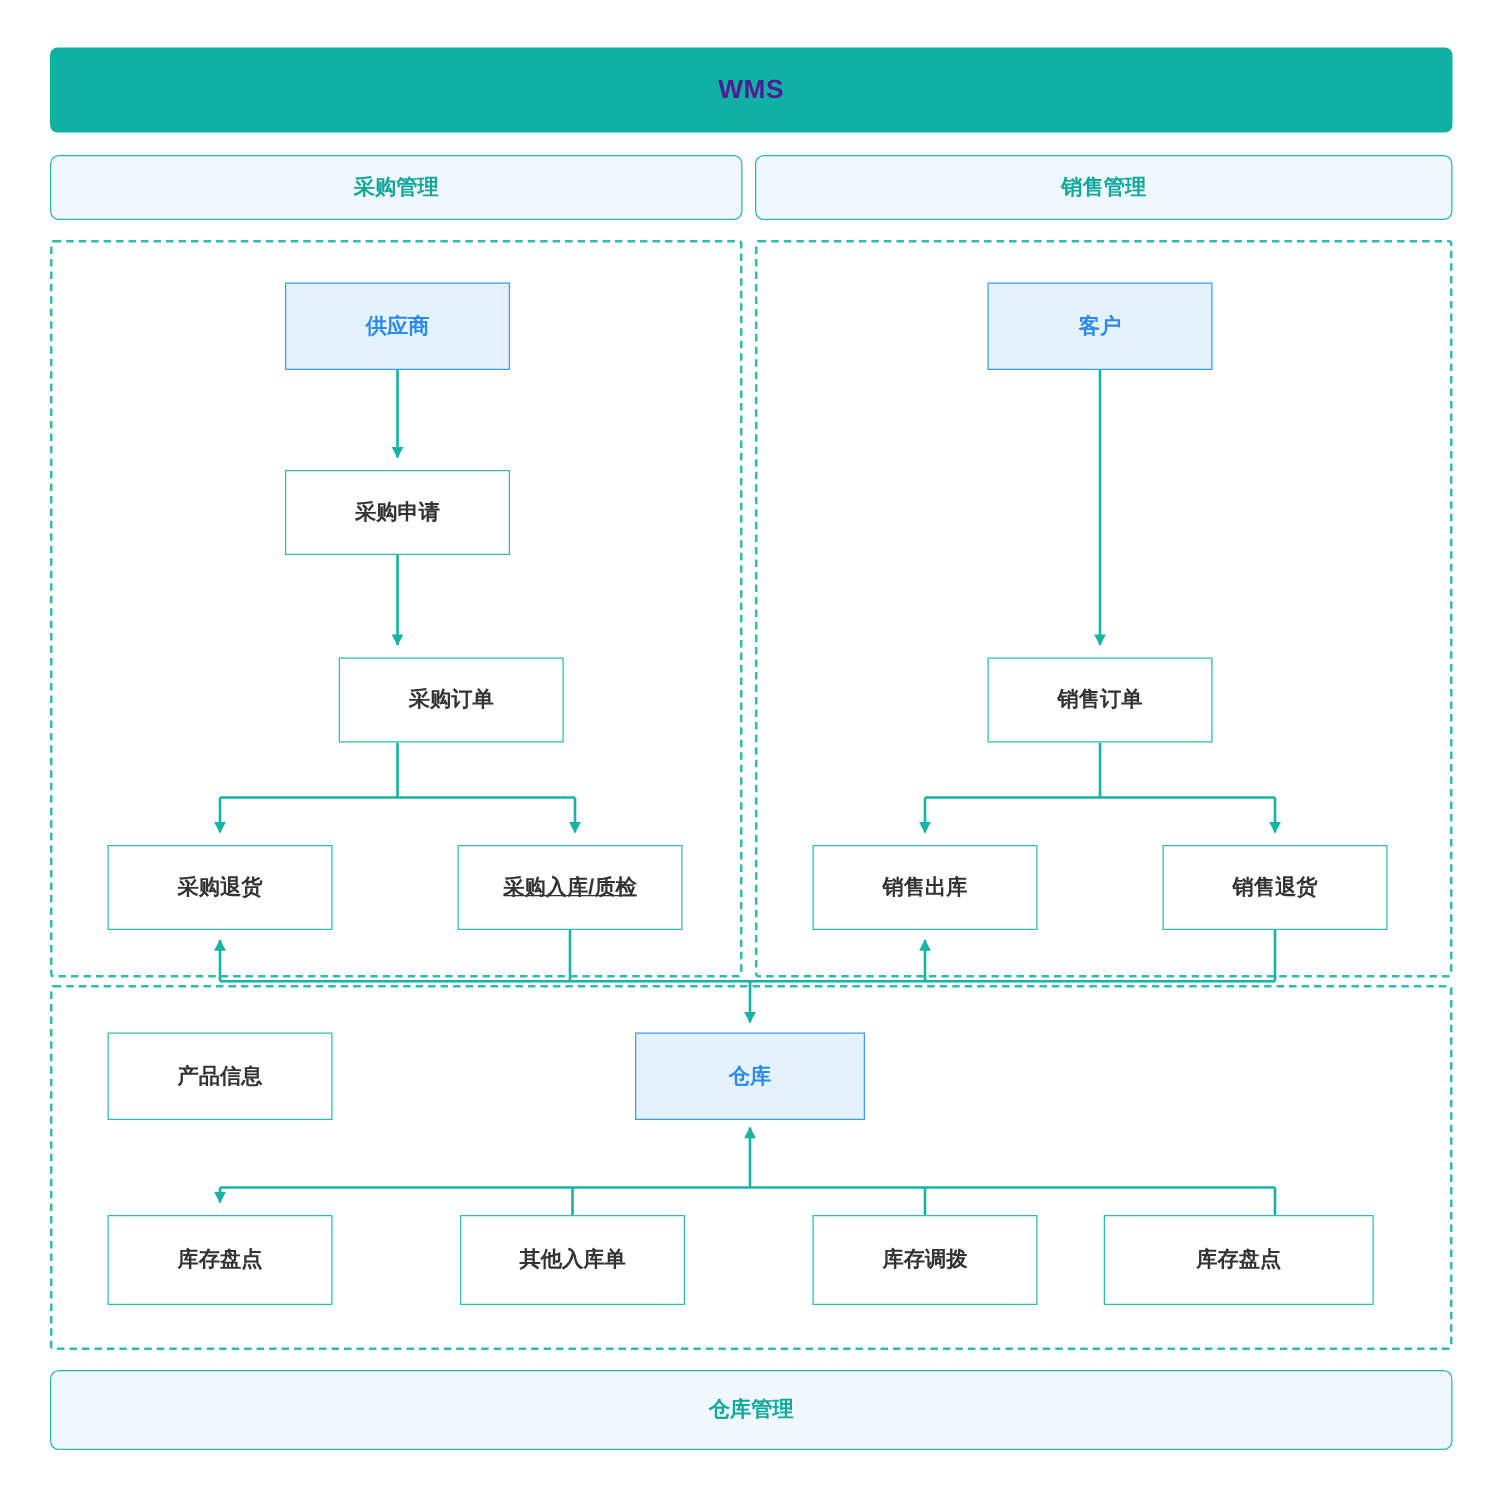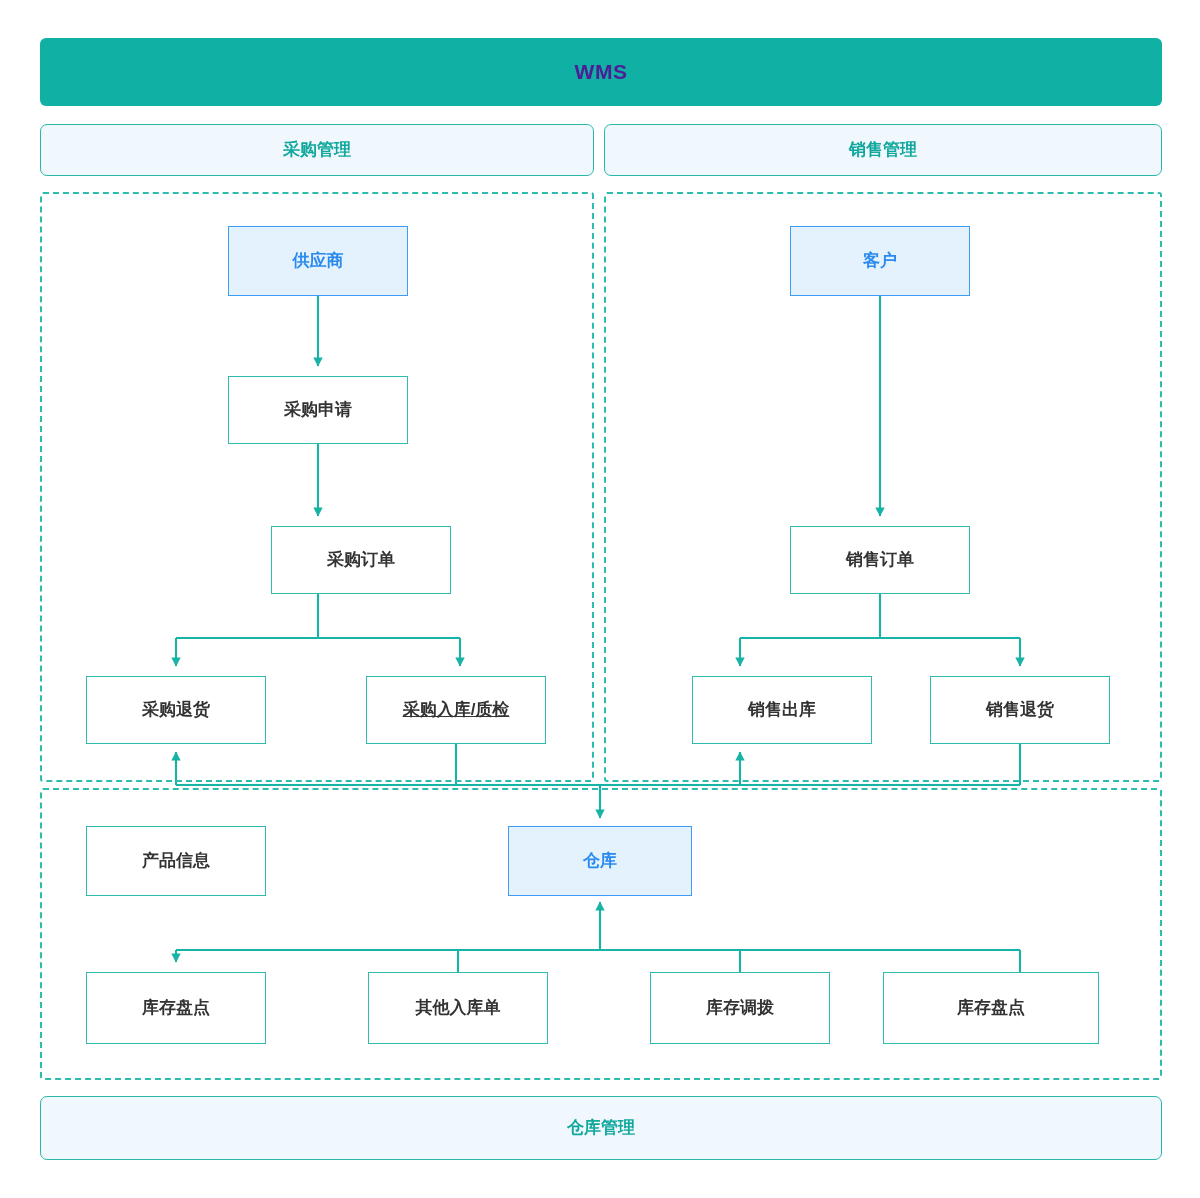--- a/index.html
+++ b/index.html
@@ -147,21 +147,21 @@
   <div class="node box" style="left:228px;top:526px;width:180px;height:68px;margin-left:43px;">采购订单</div>
 
   <div class="node box" style="left:86px;top:676px;width:180px;height:68px;">采购退货</div>
 
   <div class="node box" style="left:366px;top:676px;width:180px;height:68px;text-decoration:underline;">采购入库/质检</div>
 
   <div class="node box blue" style="left:790px;top:226px;width:180px;height:70px;">客户</div>
 
   <div class="node box" style="left:790px;top:526px;width:180px;height:68px;">销售订单</div>
 
-  <div class="node box" style="left:650px;top:676px;width:180px;height:68px;margin-left:42px;">销售出库</div>
+  <div class="node box" style="left:650px;top:676px;width:180px;height:68px;">销售出库</div>
 
   <div class="node box" style="left:930px;top:676px;width:180px;height:68px;">销售退货</div>
 
   <div class="node box" style="left:86px;top:826px;width:180px;height:70px;">产品信息</div>
 
   <div class="node box blue" style="left:508px;top:826px;width:184px;height:70px;">仓库</div>
 
   <div class="node box" style="left:86px;top:972px;width:180px;height:72px;">库存盘点</div>
 
   <div class="node box" style="left:368px;top:972px;width:180px;height:72px;">其他入库单</div>

